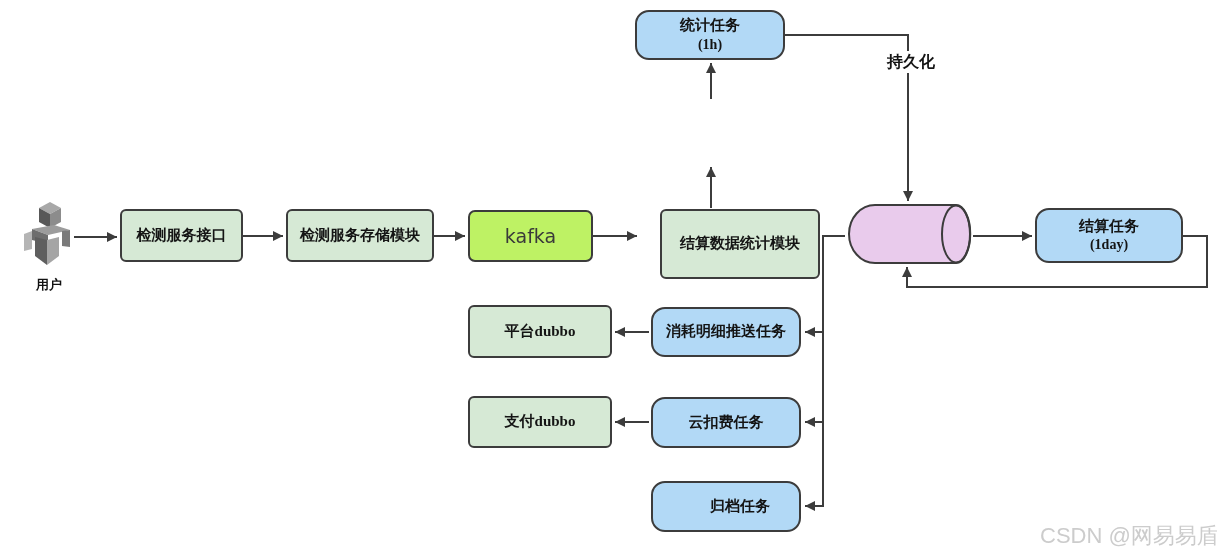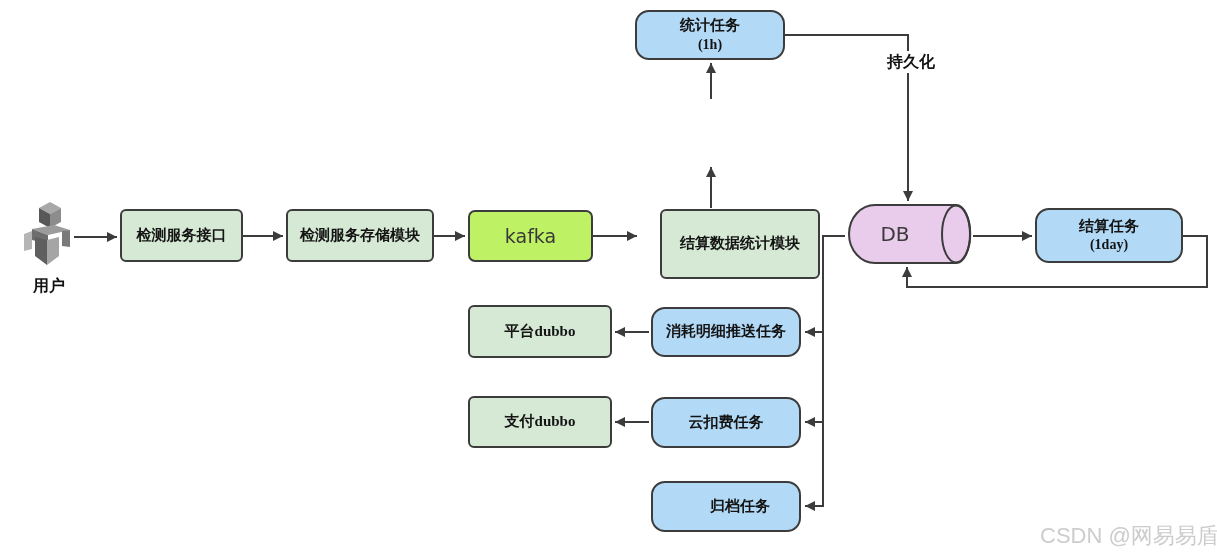--- a/index.html
+++ b/index.html
@@ -31,21 +31,21 @@
   .n-pay-dubbo    {left:468px;top:396px;width:144px;height:52px;}
   .n-cloud-charge {left:651px;top:397px;width:150px;height:51px;}
   .n-archive      {left:651px;top:481px;width:150px;height:51px;padding-left:28px;}
 
   .n-db{position:absolute;left:845px;top:204px;width:127px;height:60px;}
   .n-db .db-label{position:absolute;left:0;top:0;width:100px;height:60px;
         display:flex;align-items:center;justify-content:center;
         font-size:20px;color:#3a3a3a;}
 
   .user-wrap{position:absolute;left:20px;top:198px;width:58px;height:94px;text-align:center;}
-  .user-wrap .user-label{margin-top:2px;font-weight:bold;font-size:16px;color:#111;}
+  .user-wrap .user-label{margin-top:2px;font-weight:bold;font-size:13px;color:#111;}
 
   .edge-label{position:absolute;left:880px;top:51px;width:62px;height:22px;
         background:#ffffff;display:flex;align-items:center;justify-content:center;
         font-family:"Liberation Serif","DejaVu Serif",serif;font-weight:bold;
         font-size:16px;color:#141414;}
 
   .watermark{position:absolute;left:1040px;top:521px;font-size:22px;color:#cccccc;
         white-space:nowrap;}
 </style>
 </head>
@@ -114,21 +114,20 @@
   <div class="node blue cn n-stats-task">
     <span>统计任务</span>
     <span class="sub">(1h)</span>
   </div>
 
   <div class="n-db">
     <svg width="127" height="60" viewBox="0 0 127 60" xmlns="http://www.w3.org/2000/svg">
       <path d="M30,1 H111 A14,28.5 0 0 1 111,59 H30 A26,29 0 0 1 30,1 Z" fill="#e9cbec" stroke="#3c3c3c" stroke-width="2"></path>
       <ellipse cx="111" cy="30" rx="14" ry="28.5" fill="none" stroke="#3c3c3c" stroke-width="2"></ellipse>
     </svg>
-    <div class="db-label en">DB</div>
   </div>
 
   <div class="node blue cn n-settle-task">
     <span>结算任务</span>
     <span class="sub">(1day)</span>
   </div>
 
   <div class="node green cn n-platform-dubbo">
     <span>平台dubbo</span>
   </div>

